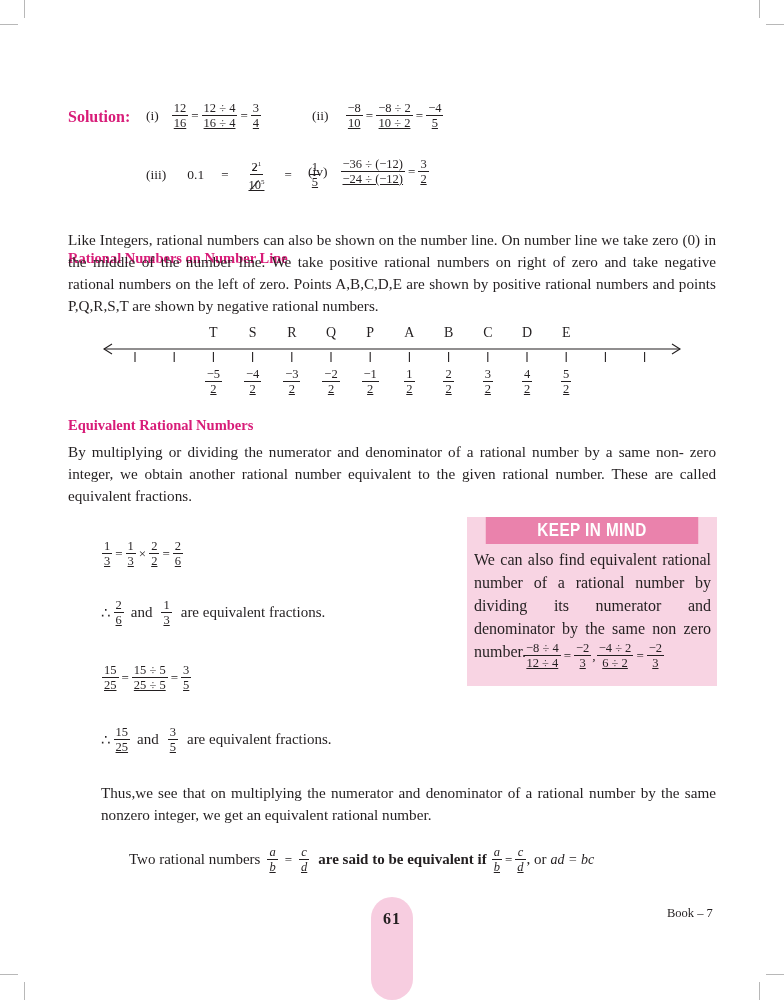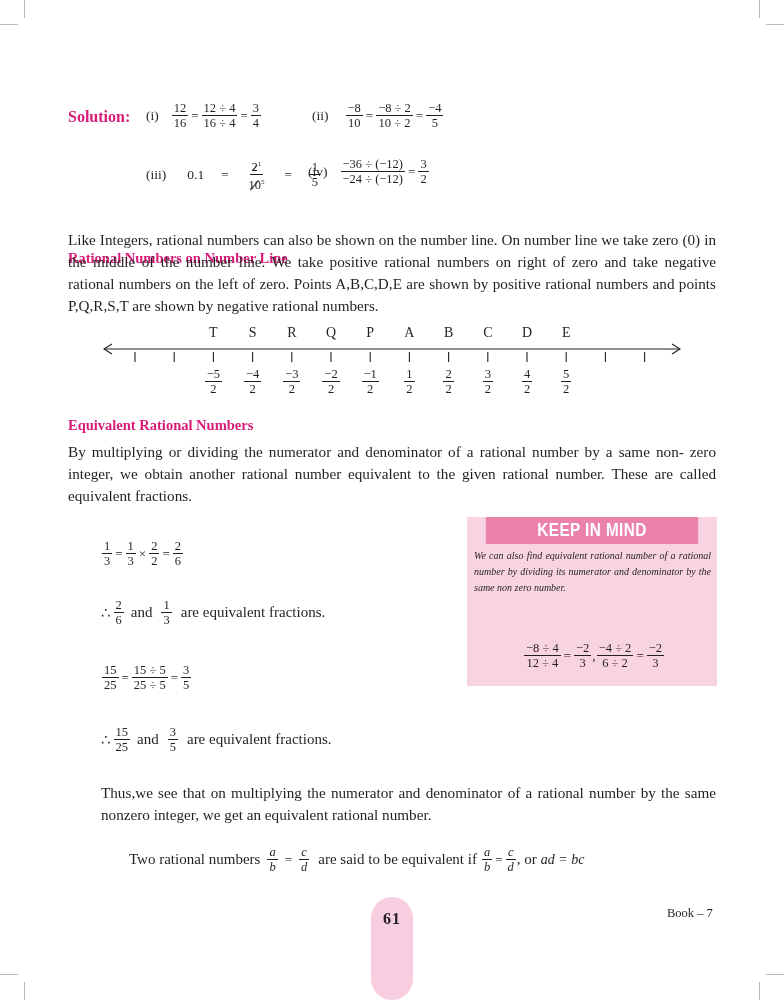--- a/index.html
+++ b/index.html
@@ -8,37 +8,37 @@
 
   .crop { position: absolute; background: #b8b8b8; }
 
   .abs { position: absolute; }
   .heading { font-family: "Liberation Serif", serif; font-weight: bold; font-size: 14.5px; color: #d81c78; }
   .para { font-size: 15.2px; line-height: 22px; text-align: justify; text-align-last: left; }
 
   
   .frac { display: inline-flex; flex-direction: column; align-items: center; vertical-align: middle; font-size: 12.5px; line-height: 14px; margin: 0 1px; }
   .frac .num { border-bottom: 1px solid #231f20; padding: 0 2px; }
-  .frac .den { padding: 0 2px; }
+  .frac .den { padding: 0 2px; text-decoration: underline; }
   .eq { font-size: 13px; margin: 0 2px; vertical-align: middle; }
   .mathline { display: flex; align-items: center; font-size: 13.5px; white-space: nowrap; }
   .ital { font-style: italic; }
 
   .strike { position: relative; }
   .strike::after { content: ""; position: absolute; left: 0; right: 0; top: 50%; border-top: 1px solid #231f20; transform: rotate(-50deg); }
   sup.tiny { font-size: 7px; }
 
   
   #numline { position: absolute; left: 100px; top: 328px; width: 585px; height: 75px; }
   #numline svg { position: absolute; left: 0; top: 0; }
 
   
   .kim { position: absolute; left: 467px; top: 517px; width: 250px; height: 169px; background: #f8d4e3; }
   .kim-head { height: 27px; background: #ea82ac; color: #ffffff; text-align: center; font-family: "Liberation Sans", "DejaVu Sans", sans-serif; font-weight: bold; font-size: 18px; line-height: 27px; letter-spacing: 0.5px; transform: scaleX(0.85); }
-  .kim-body { padding: 4px 6px 0 7px; font-size: 10px; line-height: 16px; text-align: justify; text-align-last: left; font-style: italic; }
+  .kim-body { padding: 4px 6px 0 7px; font-size: 16px; line-height: 23px; text-align: justify; text-align-last: left; }
 
   .page-pill { position: absolute; left: 371px; top: 897px; width: 42px; height: 103px; border-radius: 21px; background: #f7cde0; }
   .page-num { position: absolute; left: 0; right: 0; top: 13px; text-align: center; font-weight: bold; font-size: 16px; letter-spacing: 1px; }
   .book { position: absolute; left: 667px; top: 906px; font-size: 12.5px; }
 </style>
 </head>
 <body>
 
 <div class="crop" style="left:24px;top:0;width:1px;height:18px;"></div>
 <div class="crop" style="left:0;top:24px;width:18px;height:1px;"></div>
@@ -316,21 +316,21 @@
   <span style="margin-right:6px;margin-left:28px;">Two rational numbers</span>
   <span class="frac ital">
       <span class="num" style="border:none;">a</span>
       <span class="den" style="border-top:1px solid #231f20;">b</span>
     </span>
   <span class="eq" style="margin:0 6px;">=</span>
   <span class="frac ital">
       <span class="num" style="border:none;">c</span>
       <span class="den" style="border-top:1px solid #231f20;">d</span>
     </span>
-  <span style="margin:0 4px 0 8px;">are said to be equivalent if</span>
+  <span style="margin:0 4px 0 8px;font-weight:bold;">are said to be equivalent if</span>
   <span class="frac ital">
       <span class="num" style="border:none;">a</span>
       <span class="den" style="border-top:1px solid #231f20;">b</span>
     </span>
   <span class="eq">=</span>
   <span class="frac ital">
       <span class="num" style="border:none;">c</span>
       <span class="den" style="border-top:1px solid #231f20;">d</span>
     </span>
   <span style="margin-right:4px;">, or</span>

